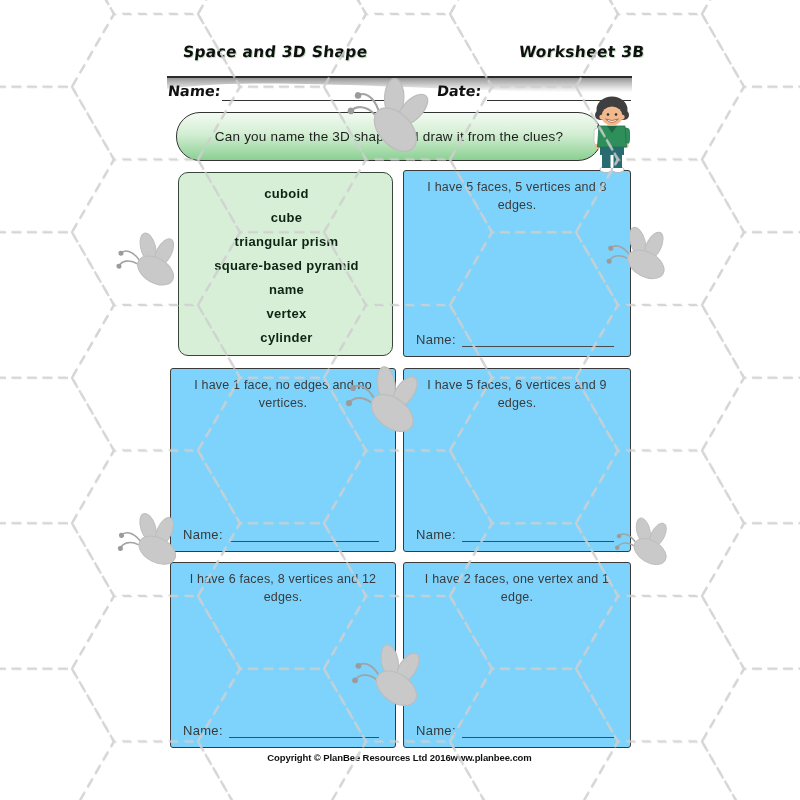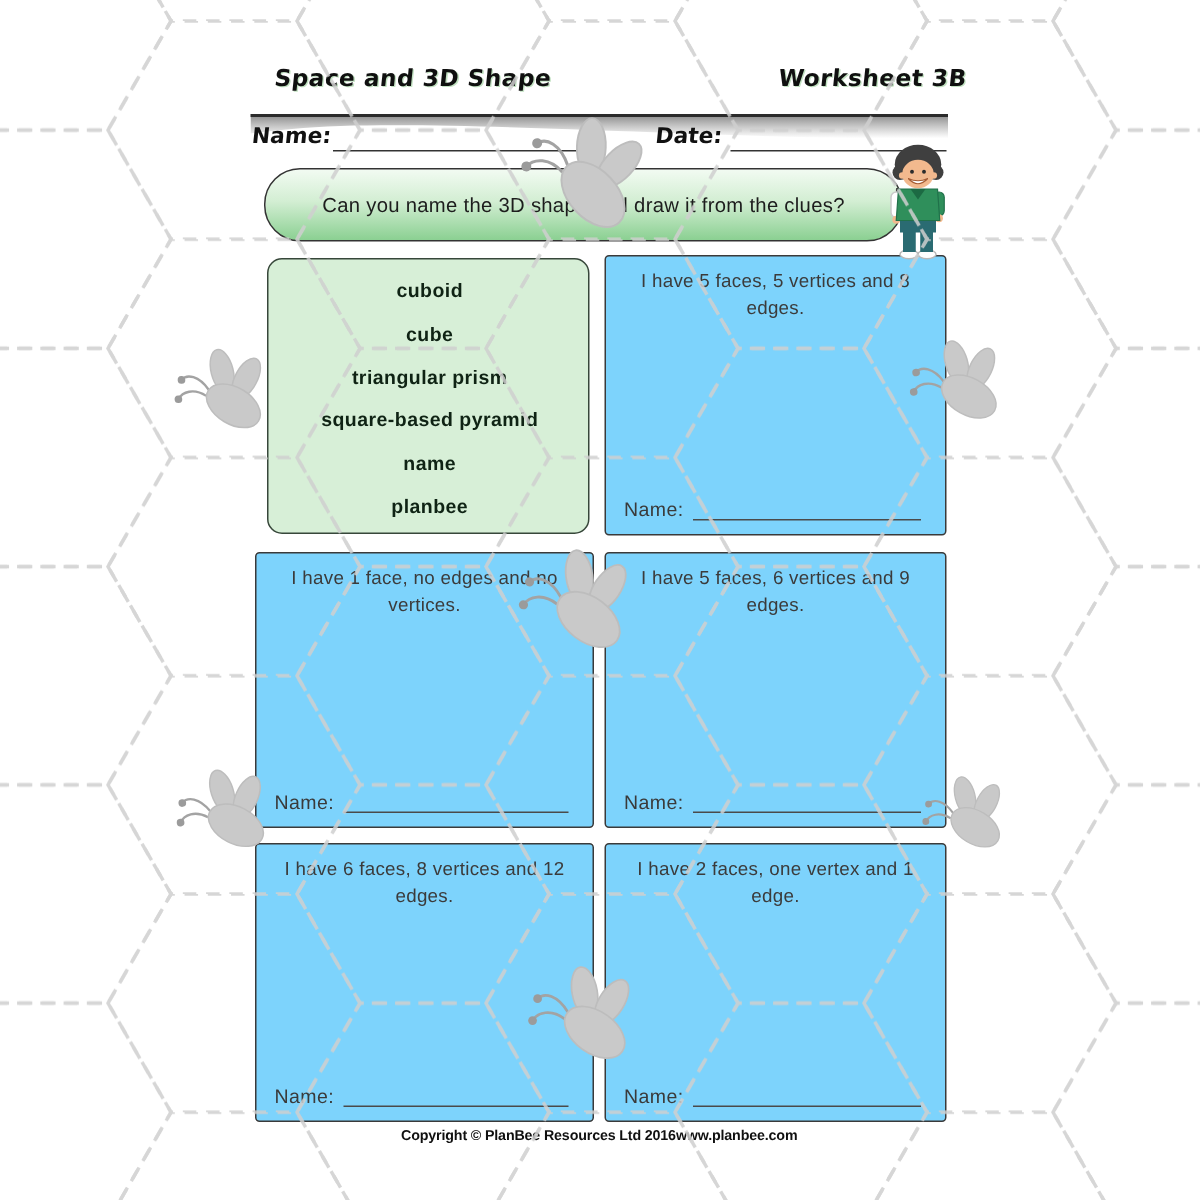--- a/index.html
+++ b/index.html
@@ -112,21 +112,22 @@
     <circle cx="36" cy="19.5" r="1.3" fill="#2c2c2c"></circle>
     <path d="M25.5,24 Q32,31 38.5,24 Q32,27 25.5,24 Z" fill="#ffffff" stroke="#a55c34" stroke-width="0.8"></path>
   </svg>
 
   <div class="bank">
     <div>cuboid</div>
     <div>cube</div>
     <div>triangular prism</div>
     <div>square-based pyramid</div>
     <div>name</div>
-    <div>planbee</div>
+    <div>vertex</div>
+    <div>cylinder</div>
   </div>
 
   <div class="cluebox b0">
     <div class="clue">I have 5 faces, 5 vertices and 8 edges.</div>
     <div class="draw-area"></div>
     <div class="name-row">
         <span>Name:</span>
         <span class="nline"></span>
       </div>
   </div>

